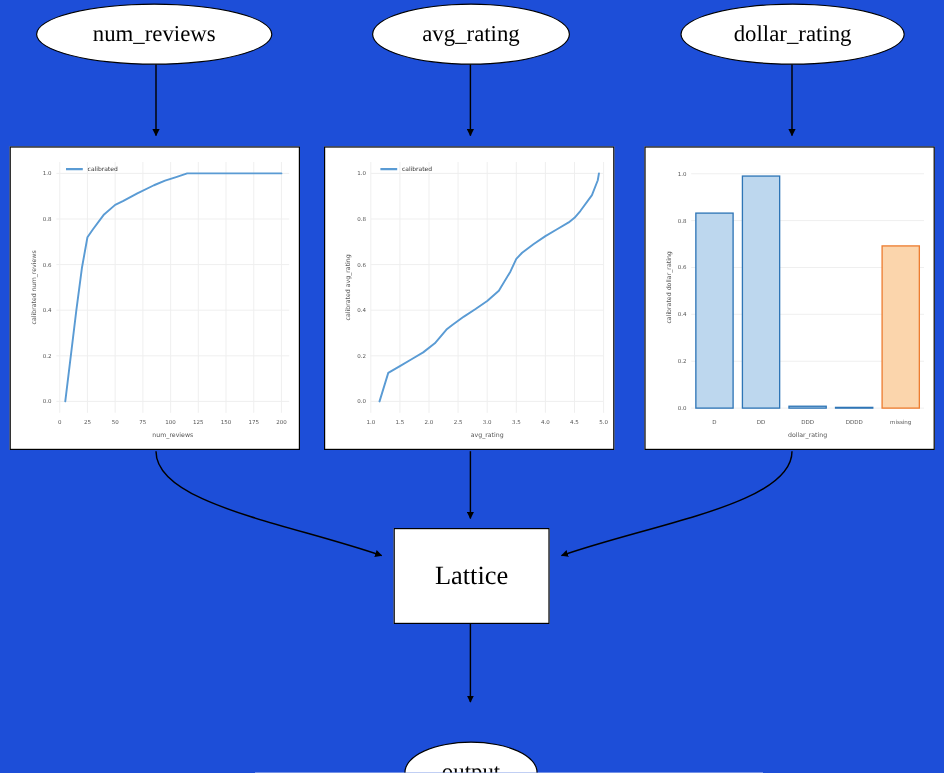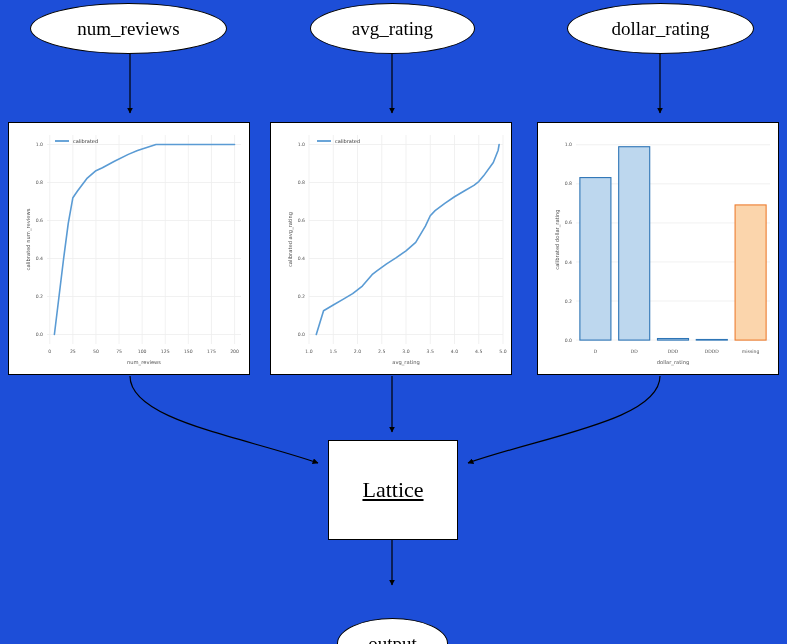--- a/index.html
+++ b/index.html
@@ -208,21 +208,21 @@
           <text x="32" y="138.5626168224299" font-size="4.6" fill="#555555" font-family="&quot;DejaVu Sans&quot;, sans-serif" text-anchor="end">0.4</text>
           <text x="32" y="99.49719626168225" font-size="4.6" fill="#555555" font-family="&quot;DejaVu Sans&quot;, sans-serif" text-anchor="end">0.6</text>
           <text x="32" y="60.43177570093457" font-size="4.6" fill="#555555" font-family="&quot;DejaVu Sans&quot;, sans-serif" text-anchor="end">0.8</text>
           <text x="32" y="21.366355140186904" font-size="4.6" fill="#555555" font-family="&quot;DejaVu Sans&quot;, sans-serif" text-anchor="end">1.0</text>
           <text x="133" y="239" font-size="5.2" fill="#555555" font-family="&quot;DejaVu Sans&quot;, sans-serif" text-anchor="middle">dollar_rating</text>
           <text x="19" y="114.5" font-size="5.2" fill="#555555" font-family="&quot;DejaVu Sans&quot;, sans-serif" text-anchor="middle" transform="rotate(-90 19 114.5)">calibrated dollar_rating</text>
         </svg>
     </div>
   </div>
 
-  <div class="node-box" style="left:328px; top:440px; width:130px; height:100px; font-size:22px;text-decoration:underline;">
+  <div class="node-box" style="left:328px; top:440px; width:130px; height:80px; font-size:22px;">
     <span>Lattice</span>
   </div>
 
   <div class="node-ellipse" style="left:337px; top:618px; width:111px; height:51px; font-size:19px;">
     <span>output</span>
   </div>
 
 </div>
 
 </body></html>

